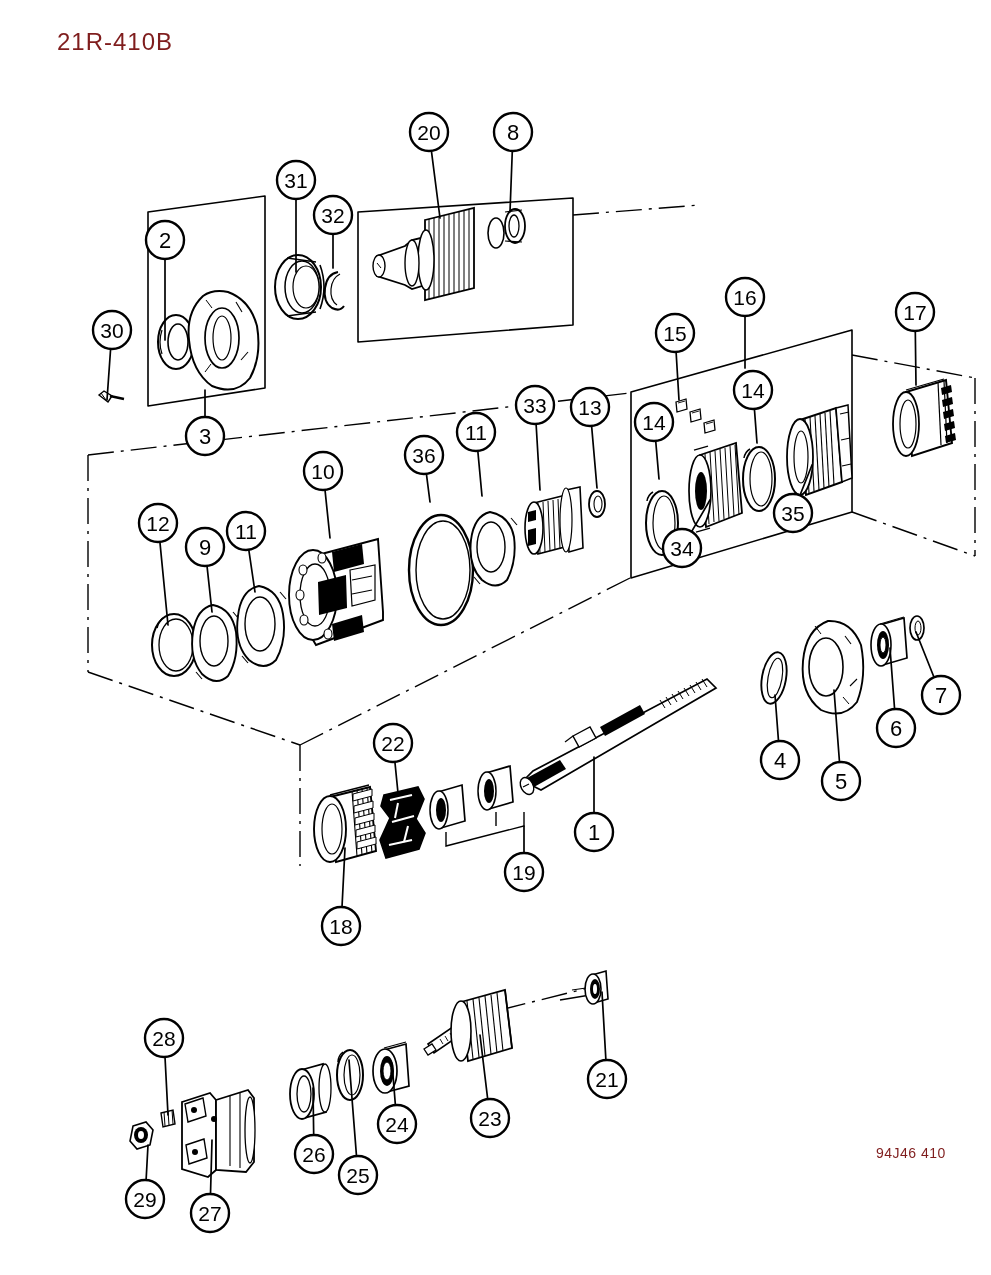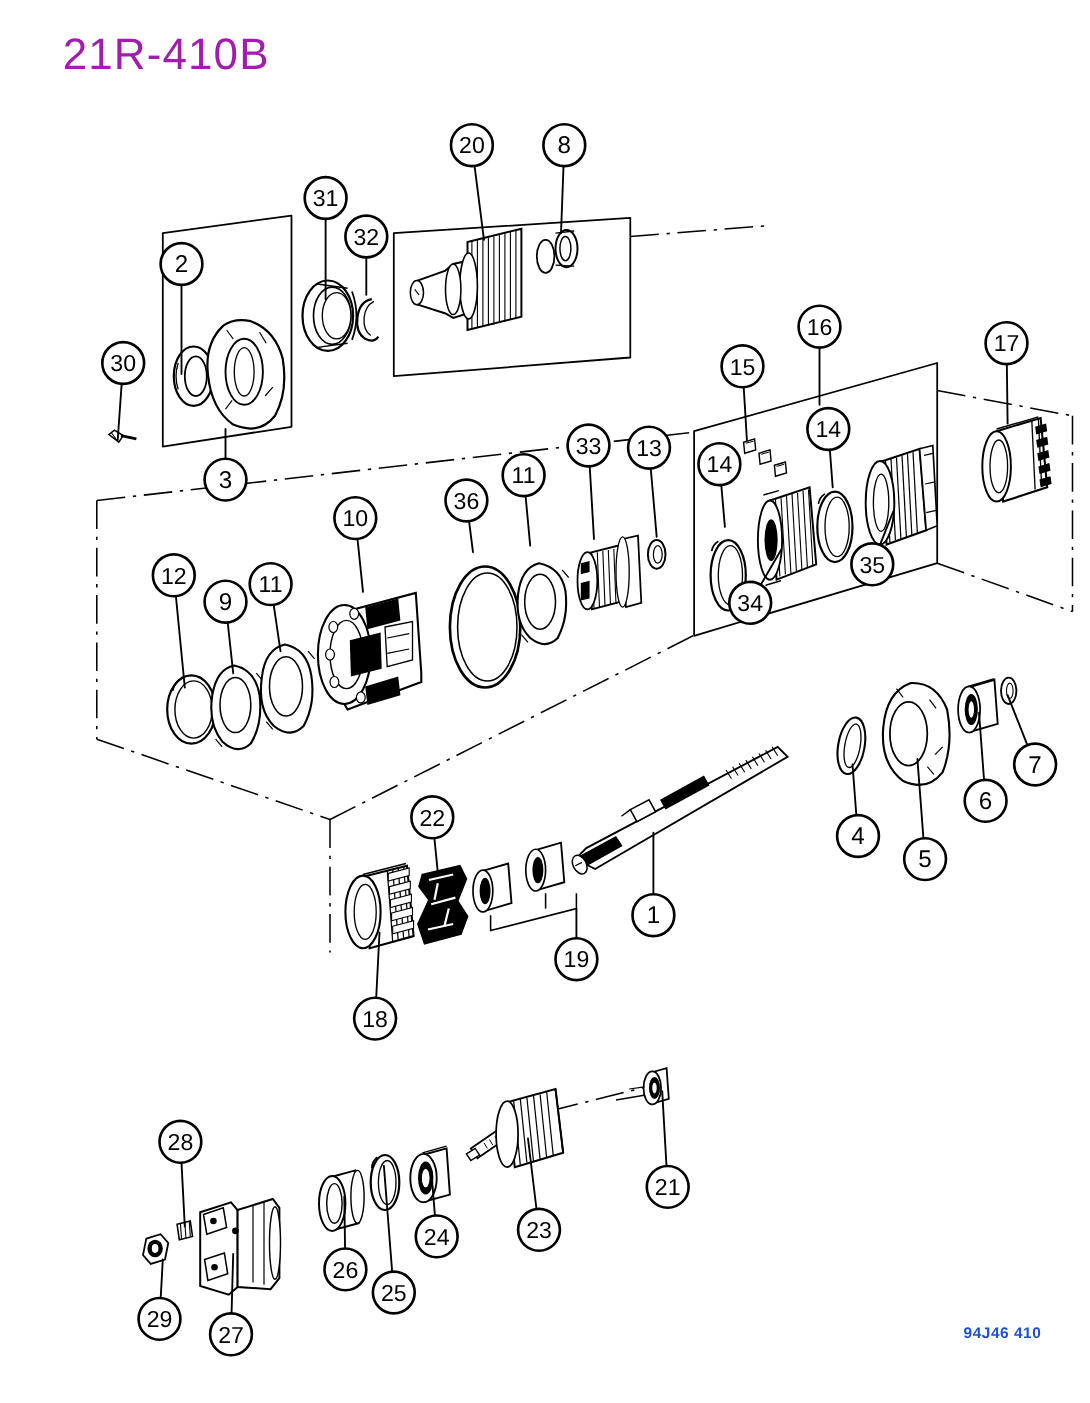--- a/index.html
+++ b/index.html
@@ -10,33 +10,33 @@
     color:#000;
     position:relative;
     overflow:hidden;
   }
   #sheet{position:absolute;left:0;top:0;width:991px;height:1275px;}
   #sheet svg{display:block;}
 
   .diagram-title{
     position:absolute;
     left:57px;top:28px;
-    font-size:40px;
+    font-size:24px;
     letter-spacing:1px;
     font-family:"Liberation Sans", sans-serif;
-    color:#a21caf;
+    color:#7f1d1d;
     white-space:nowrap;
   }
   .sheet-code{
     position:absolute;
-    left:876px;top:1203px;
+    left:876px;top:1145px;
     font-size:14px;
-    font-weight:bold;
+    font-weight:normal;
     letter-spacing:0.5px;
-    color:#1d4ed8;
+    color:#7f1d1d;
     white-space:nowrap;
   }
 </style>
 </head>
 <body>
 
 <div id="sheet">
 <svg width="991" height="1275" viewBox="0 0 991 1275" xmlns="http://www.w3.org/2000/svg">
   <rect x="0" y="0" width="991" height="1275" fill="#ffffff"></rect>
 

